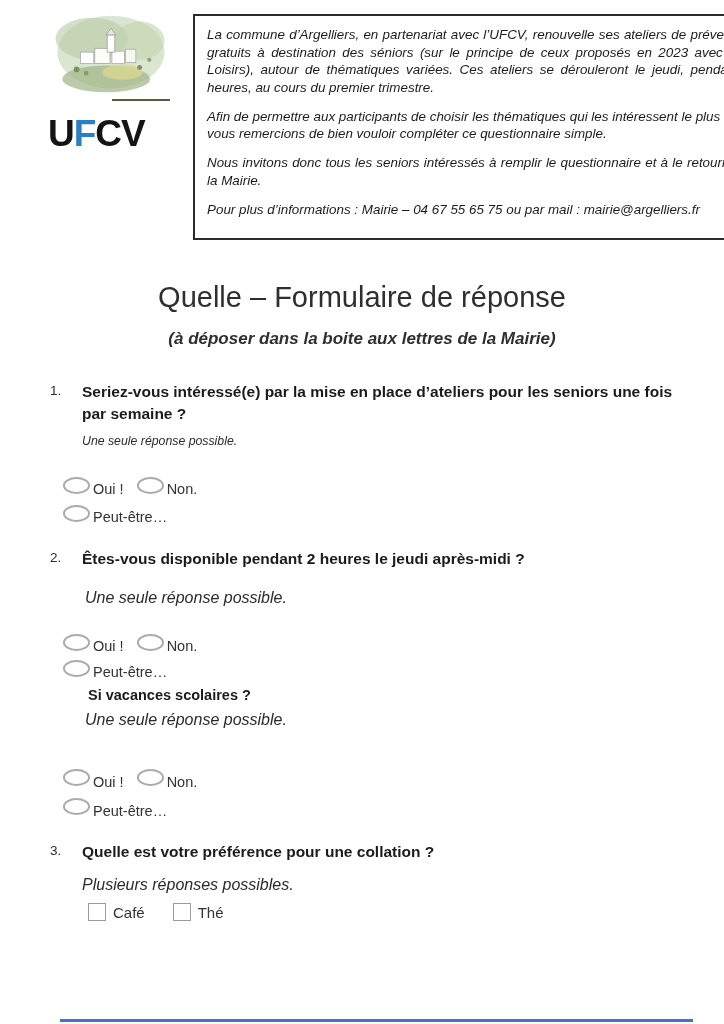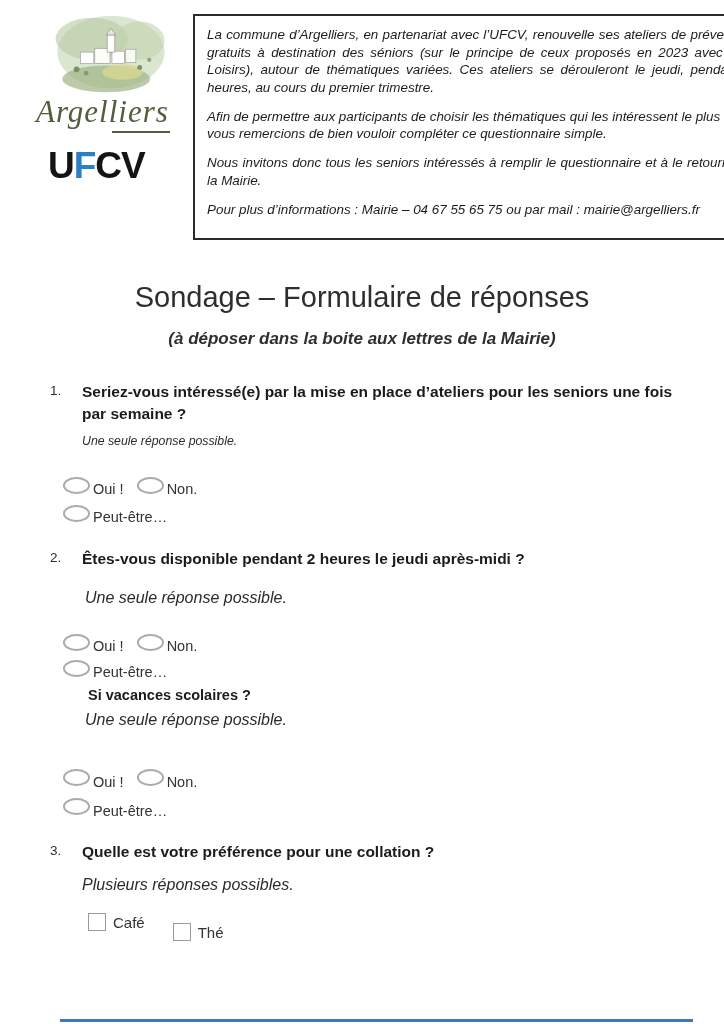--- a/index.html
+++ b/index.html
@@ -80,21 +80,21 @@
 
   #q2b-title { left:88px; top:687px; }
   #q2b-hint  { left:85px; top:711px; }
   #q2b-opts  { left:63px; top:763px; }
   #q2b-opts .opt-row { height:29px; }
 
   #q3        { left:50px; top:841px; }
   #q3-hint   { left:82px; top:876px; }
   #cb-row-1  { position:absolute; left:88px; top:903px; }
   #cb-row-2  { position:absolute; left:85px; top:939px; }
-  .cb-gap-1  { margin-left:28px;margin-top:20px; }
+  .cb-gap-1  { margin-left:28px; }
   .cb-gap-2  { margin-left:11px; }
 
   .footer-rule { position:absolute; left:60px; top:1019px; width:633px; height:3px; background:#4472c4; }
 </style>
 </head>
 <body>
 
 <div class="page">
 
   <div class="logo-block">
@@ -108,33 +108,32 @@
       <rect x="43" y="38" width="16" height="16" fill="#fdfdf8" stroke="#a0a0a0" stroke-width="0.8"></rect>
       <rect x="61" y="41" width="13" height="13" fill="#ffffff" stroke="#a8a8a8" stroke-width="0.8"></rect>
       <rect x="75" y="39" width="11" height="14" fill="#f8f8f2" stroke="#a8a8a8" stroke-width="0.8"></rect>
       <rect x="56" y="24" width="8" height="18" fill="#ffffff" stroke="#999999" stroke-width="0.8"></rect>
       <polygon points="55,24 60,17 65,24" fill="#e8e8e0" stroke="#999999" stroke-width="0.8"></polygon>
       <circle cx="24" cy="60" r="3" fill="#6f8456" opacity="0.85"></circle>
       <circle cx="90" cy="58" r="2.6" fill="#6f8456" opacity="0.85"></circle>
       <circle cx="100" cy="50" r="2.2" fill="#7d9163" opacity="0.8"></circle>
       <circle cx="34" cy="64" r="2.4" fill="#7d9163" opacity="0.8"></circle>
     </svg>
-    <div class="commune-name">Argelliers</div>
     <div class="logo-underline"></div>
     <div class="ufcv-logo"><span>U</span><span class="ufcv-f">F</span><span>CV</span></div>
   </div>
 
   <div class="intro-box">
     <p>La commune d’Argelliers, en partenariat avec l’UFCV, renouvelle ses ateliers de prévention gratuits à destination des séniors (sur le principe de ceux proposés en 2023 avec Sud Loisirs), autour de thématiques variées. Ces ateliers se dérouleront le jeudi, pendant 2 heures, au cours du premier trimestre.</p>
     <p>Afin de permettre aux participants de choisir les thématiques qui les intéressent le plus nous vous remercions de bien vouloir compléter ce questionnaire simple.</p>
     <p>Nous invitons donc tous les seniors intéressés à remplir le questionnaire et à le retourner à la Mairie.</p>
     <p>Pour plus d’informations : Mairie – 04 67 55 65 75 ou par mail : mairie@argelliers.fr</p>
   </div>
 
-  <div class="doc-title">Sondage – Formulaire de réponses</div>
+  <div class="doc-title">Quelle – Formulaire de réponse</div>
   <div class="doc-subtitle">(à déposer dans la boite aux lettres de la Mairie)</div>
 
   <div class="question" id="q1">
     <div class="q-number">1.</div>
     <div class="q-text">Seriez-vous intéressé(e) par la mise en place d’ateliers pour les seniors une fois par semaine ?</div>
   </div>
   <div class="hint hint-sm" id="q1-hint">Une seule réponse possible.</div>
   <div class="opt-group" id="q1-opts">
     <div class="opt-row">
       <span class="opt">

